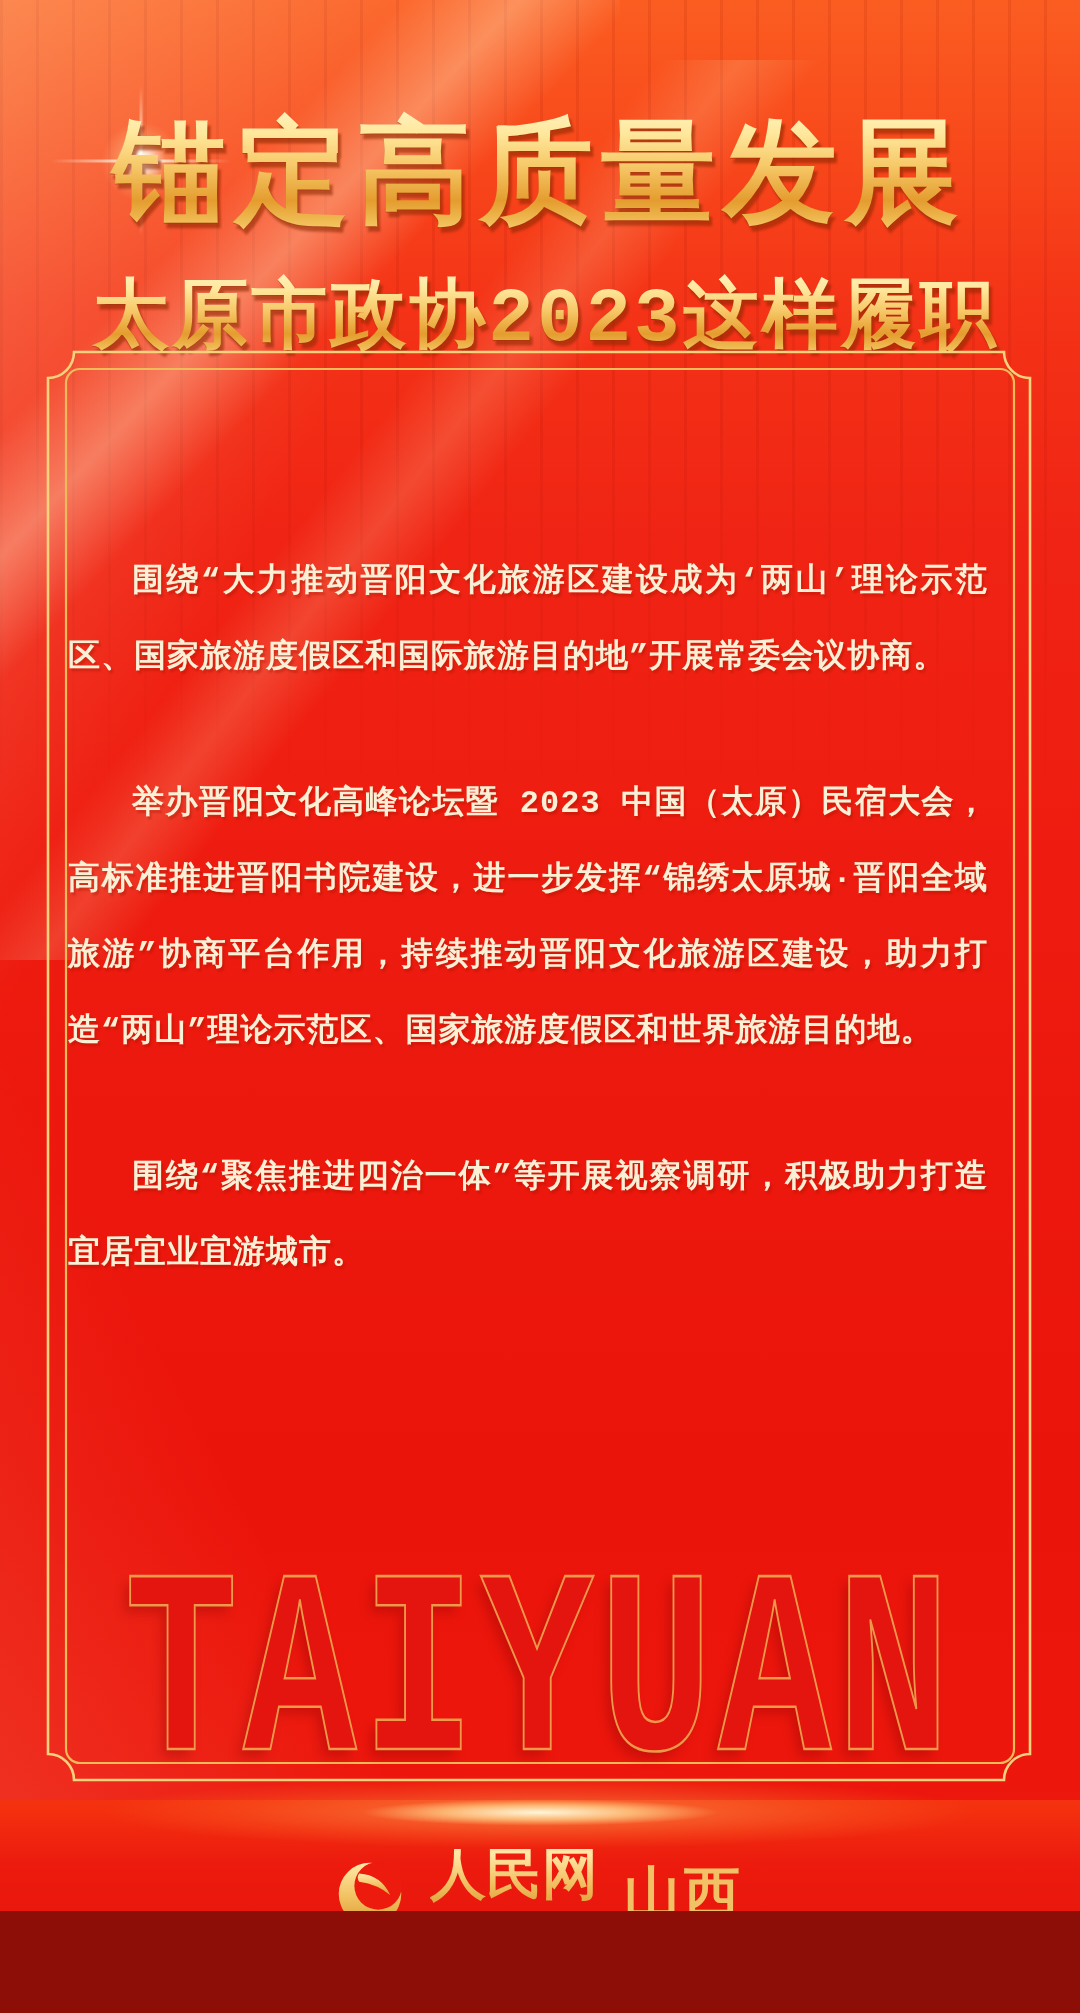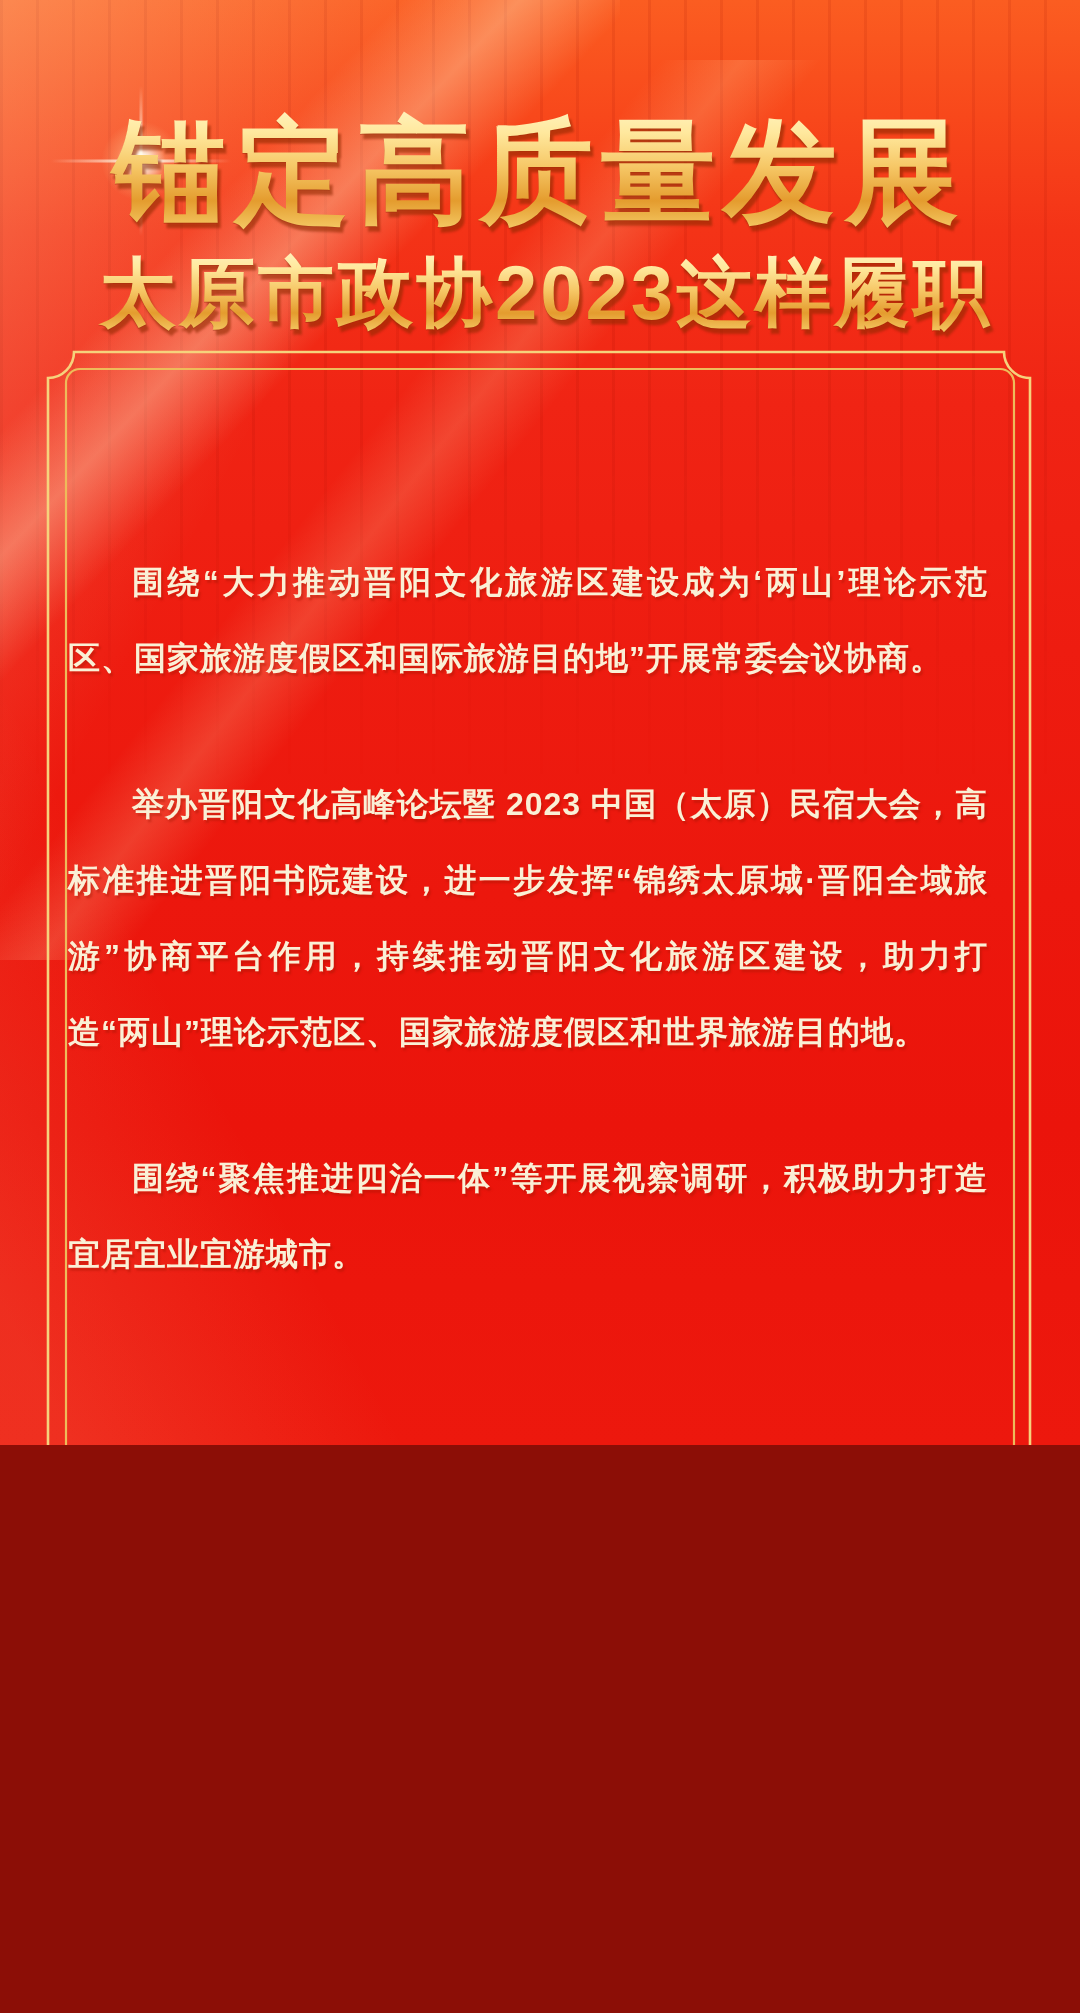--- a/index.html
+++ b/index.html
@@ -1,24 +1,24 @@
 <!DOCTYPE html>
 <html><head>
 <meta charset="utf-8">
 <style>
   html, body { margin: 0; padding: 0; background: #8c0e06; }
   * { box-sizing: border-box; }
 
   .poster {
     position: relative;
     width: 1080px;
-    height: 1445px;
+    height: 1911px;
     margin: 0 auto;
     overflow: hidden;
-    font-family: Liberation Sans, sans-serif;
+    font-family: Liberation Mono, monospace;
     background:
       linear-gradient(180deg,
         #fb5d21 0%, #f8481b 8%, #f43317 16%, #f02414 28%,
         #ee1c10 45%, #ec170d 62%, #eb140b 78%, #ed180d 100%);
   }
 
   
   .bg-stripes {
     position: absolute; left: 0; top: 0; width: 100%; height: 780px;
     background: repeating-linear-gradient(90deg,
@@ -62,21 +62,21 @@
   
   .gold3d {
     position: absolute; left: 0; width: 100%;
     margin: 0; text-align: center; font-weight: bold; white-space: nowrap;
     background: linear-gradient(180deg,
       #fff7cd 0%, #ffe89d 24%, #f6c766 46%, #e49c2e 68%, #f2c25c 84%, #ffe9a2 100%);
     -webkit-background-clip: text; background-clip: text; color: transparent;
     filter: drop-shadow(3px 5px 1px rgba(146,44,0,0.50)) drop-shadow(0 1px 0 rgba(120,30,0,0.35));
   }
   .title    { top: 96px;  font-size: 114px; letter-spacing: 8px; }
-  .subtitle { top: 243px; font-size: 76px;  letter-spacing: 3px; padding-left: 12px; }
+  .subtitle { top: 264px; font-size: 76px;  letter-spacing: 3px; padding-left: 12px; }
 
   
   .frame { position: absolute; left: 0; top: 0; z-index: 2; }
 
   
   .section-header {
     position: absolute; top: 420px; left: 0; width: 100%; z-index: 3;
     display: flex; align-items: center; justify-content: center; gap: 16px;
   }
   .h-line {
@@ -191,16 +191,20 @@
           <stop offset="0.55" stop-color="#f2c160"></stop>
           <stop offset="1" stop-color="#dd9c36"></stop>
         </linearGradient>
       </defs>
       <circle cx="50" cy="50" r="46" fill="url(#goldgrad)"></circle>
 
       <circle cx="62" cy="38" r="35" fill="#ec1b0e"></circle>
 
       <path d="M34 20 Q66 22 80 52 Q62 36 34 32 Q30 26 34 20 Z" fill="url(#goldgrad)"></path>
     </svg>
+    <div class="brand-col">
+      <div class="brand-cn">人民网</div>
+      <div class="brand-domain">people.cn</div>
+    </div>
     <div class="region">山西</div>
   </div>
 
 </div>
 
 </body></html>

